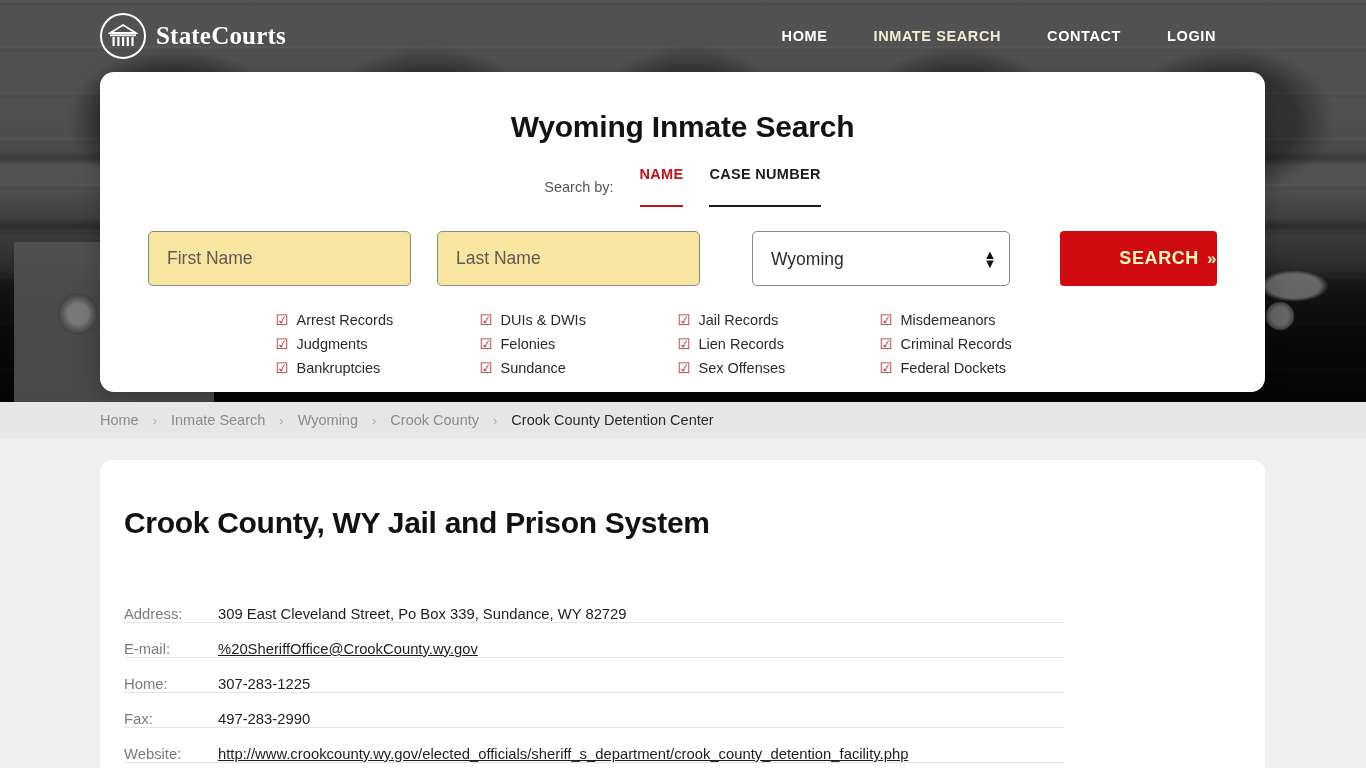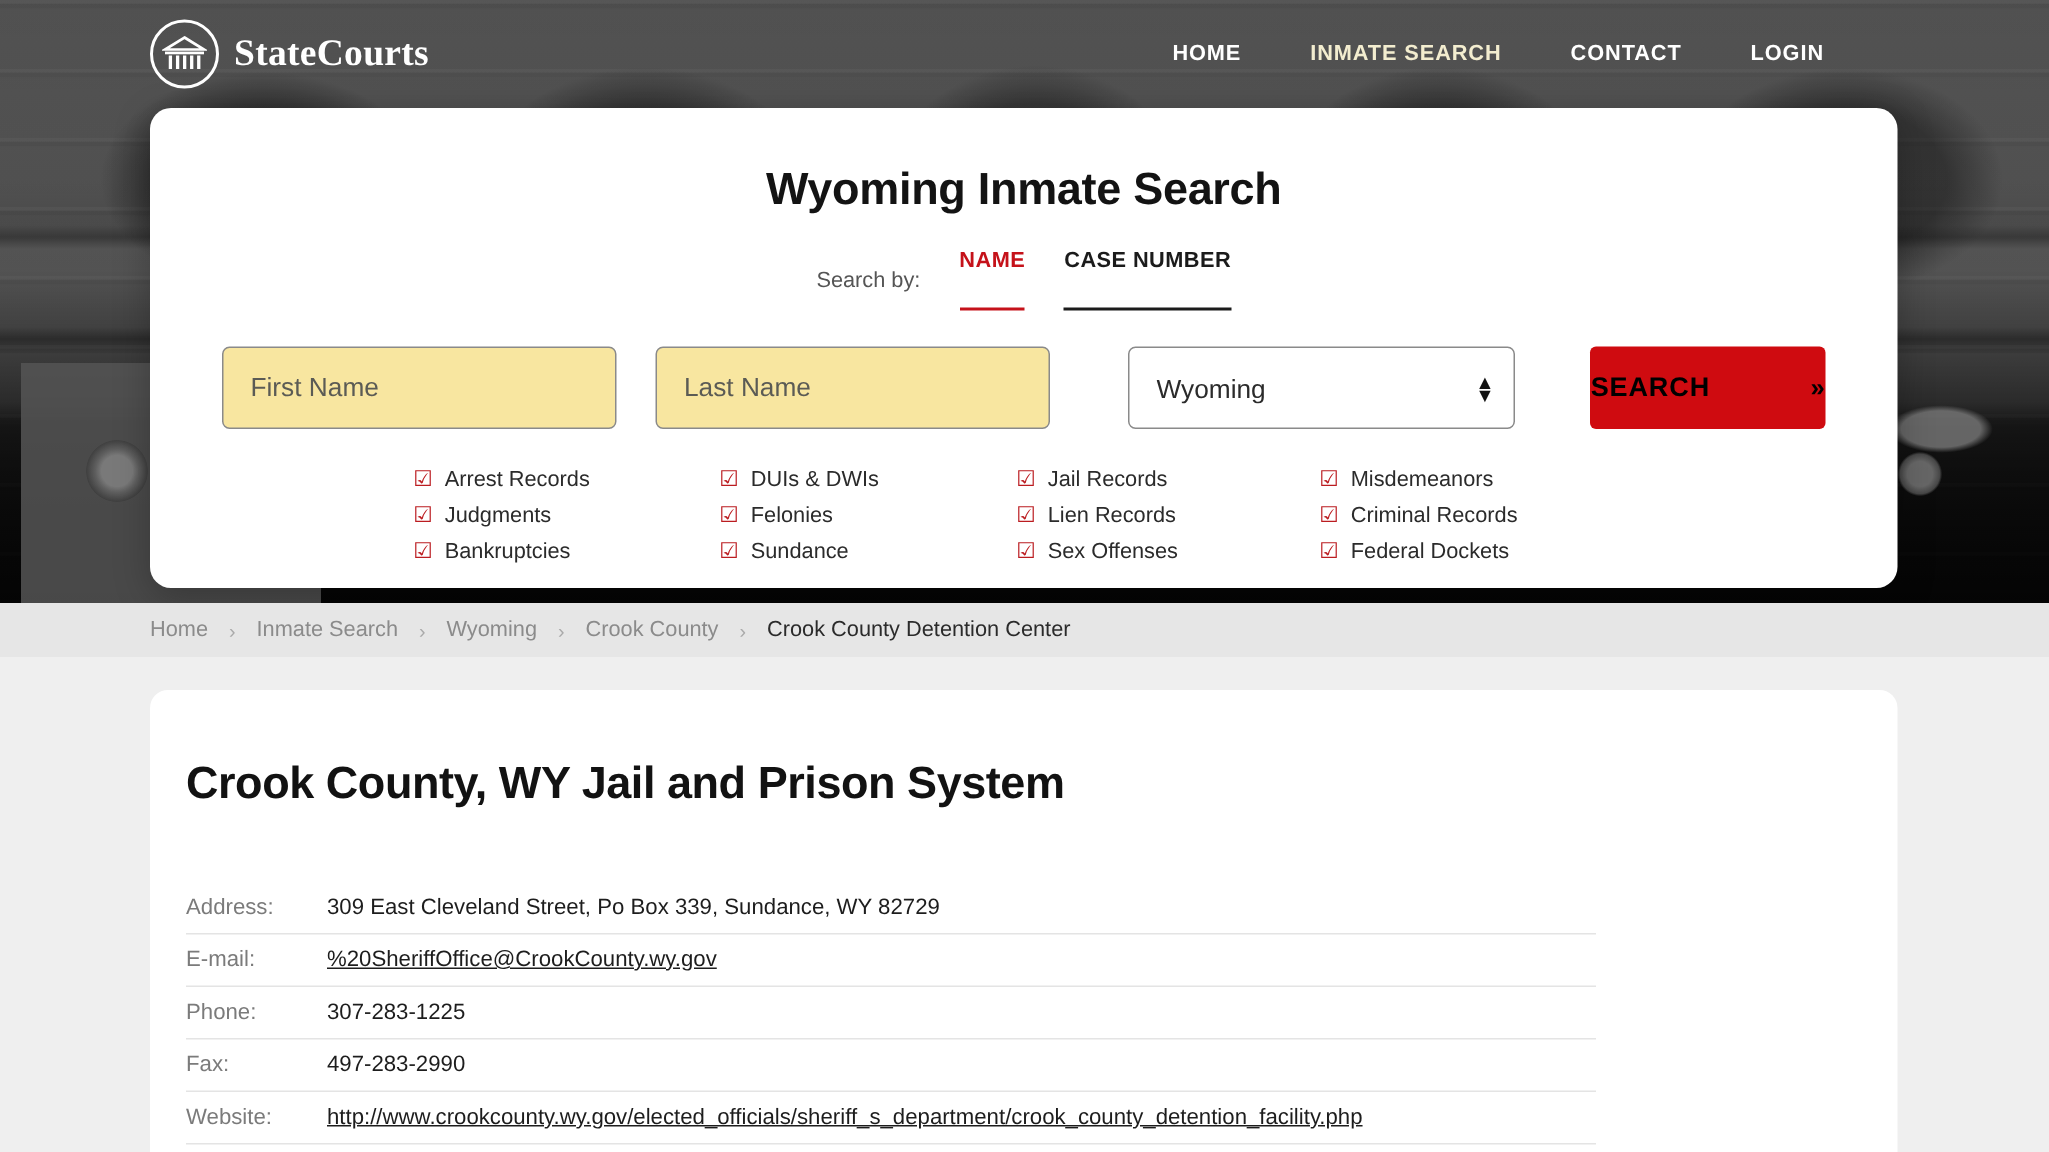--- a/index.html
+++ b/index.html
@@ -190,29 +190,29 @@
     font-size: 13px;
     line-height: 9px;
     color: #111;
     pointer-events: none;
     text-align: center;
   }
   .search-btn {
     margin-left: 24px;
     width: 166px; height: 55px;
     background: #cf0b10;
-    color: #000000;
+    color: #fef9c3;
     border: none;
     border-radius: 4px;
     font-size: 18px;
     font-weight: 700;
     letter-spacing: .6px;
     cursor: pointer;
     font-family: "Liberation Sans", sans-serif;
-    display: flex; align-items: center; justify-content: space-between; gap: 8px;
+    display: flex; align-items: center; justify-content: flex-end; gap: 8px;
   }
   .chev { font-size: 17px; }
 
   .checks {
     margin-top: 26px;
     display: grid;
     grid-template-columns: 204px 198px 202px 210px;
     row-gap: 8px;
     justify-content: center;
   }
@@ -248,21 +248,21 @@
   }
   .page-title {
     font-size: 30px;
     font-weight: 700;
     color: #121212;
     letter-spacing: -0.3px;
   }
   .info-table { margin-top: 48px; width: 940px; }
   .info-row {
     display: flex;
-    align-items: center;
+    align-items: flex-end;
     height: 35px;
     border-bottom: 1px solid #e4e4e4;
     font-size: 14.8px;
   }
   .info-label { width: 94px; color: #7b7b7b; flex: none; }
   .info-value { color: #1d1d1d; }
   .info-value a { color: #1d1d1d; text-decoration: underline; }
 </style>
 </head>
 <body>
@@ -391,21 +391,21 @@
     <div class="info-table">
       <div class="info-row">
         <span class="info-label">Address:</span>
         <span class="info-value">309 East Cleveland Street, Po Box 339, Sundance, WY 82729</span>
       </div>
       <div class="info-row">
         <span class="info-label">E-mail:</span>
         <span class="info-value"><a href="#">%20SheriffOffice@CrookCounty.wy.gov</a></span>
       </div>
       <div class="info-row">
-        <span class="info-label">Phone:</span>
+        <span class="info-label">Home:</span>
         <span class="info-value">307-283-1225</span>
       </div>
       <div class="info-row">
         <span class="info-label">Fax:</span>
         <span class="info-value">497-283-2990</span>
       </div>
       <div class="info-row">
         <span class="info-label">Website:</span>
         <span class="info-value"><a href="#">http://www.crookcounty.wy.gov/elected_officials/sheriff_s_department/crook_county_detention_facility.php</a></span>
       </div>

